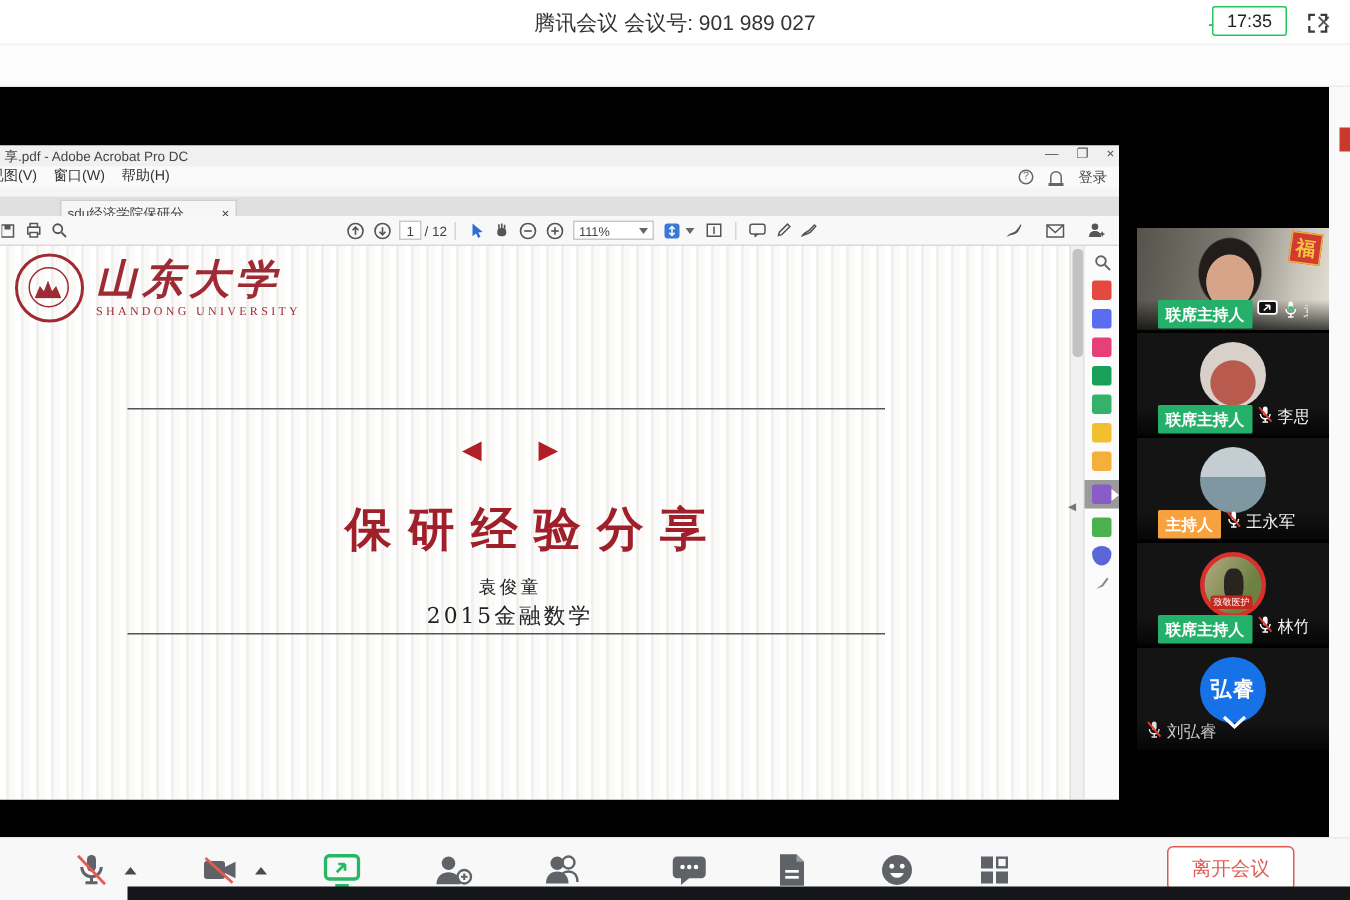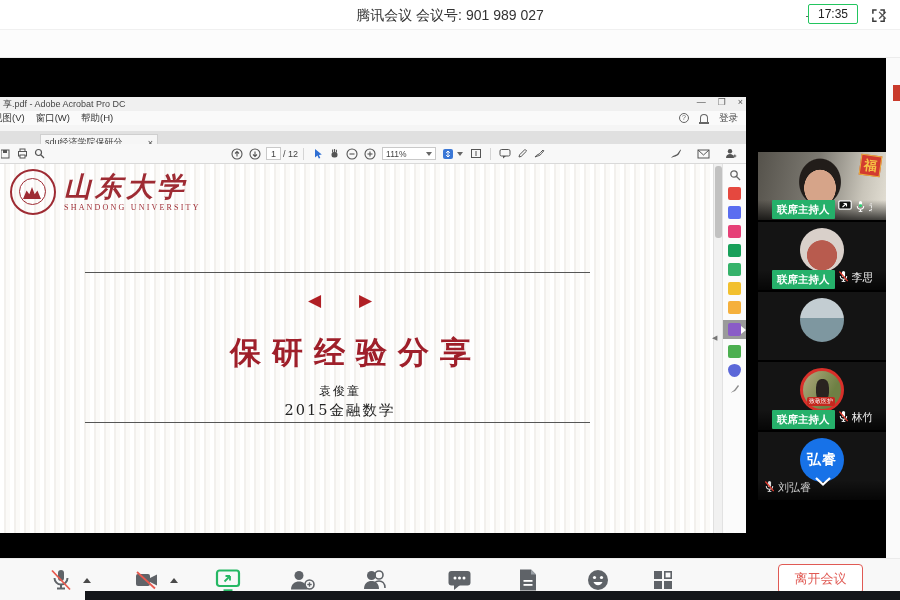--- a/index.html
+++ b/index.html
@@ -387,20 +387,33 @@
             <line x1="4" y1="11.8" x2="8" y2="11.8" stroke="#fff" stroke-width="1.1"></line>
             <line x1="1.5" y1="1" x2="10.5" y2="11.5" stroke="#e33b2f" stroke-width="1.4"></line>
           </svg>
       </span>
       <span class="pname">李思...</span>
     </div>
   </div>
 
   <div class="tile">
     <span class="avatar av3"></span>
+    <div class="tile-bottom">
+      <span class="badge badge-orange">主持人</span>
+      <span class="mini-ic">
+        <svg width="11" height="13" viewBox="0 0 12 13">
+            <rect x="4.3" y="0.5" width="3.4" height="6.5" rx="1.7" fill="#fff"></rect>
+            <path d="M2.5 6 a3.5 3.5 0 0 0 7 0" stroke="#fff" fill="none" stroke-width="1.1"></path>
+            <line x1="6" y1="9.6" x2="6" y2="11.5" stroke="#fff" stroke-width="1.1"></line>
+            <line x1="4" y1="11.8" x2="8" y2="11.8" stroke="#fff" stroke-width="1.1"></line>
+            <line x1="1.5" y1="1" x2="10.5" y2="11.5" stroke="#e33b2f" stroke-width="1.4"></line>
+          </svg>
+      </span>
+      <span class="pname">王永军</span>
+    </div>
   </div>
 
   <div class="tile">
     <span class="avatar av4">
       <span class="av-cap">致敬医护</span>
     </span>
     <div class="tile-bottom">
       <span class="badge badge-green">联席主持人</span>
       <span class="mini-ic">
         <svg width="11" height="13" viewBox="0 0 12 13">

